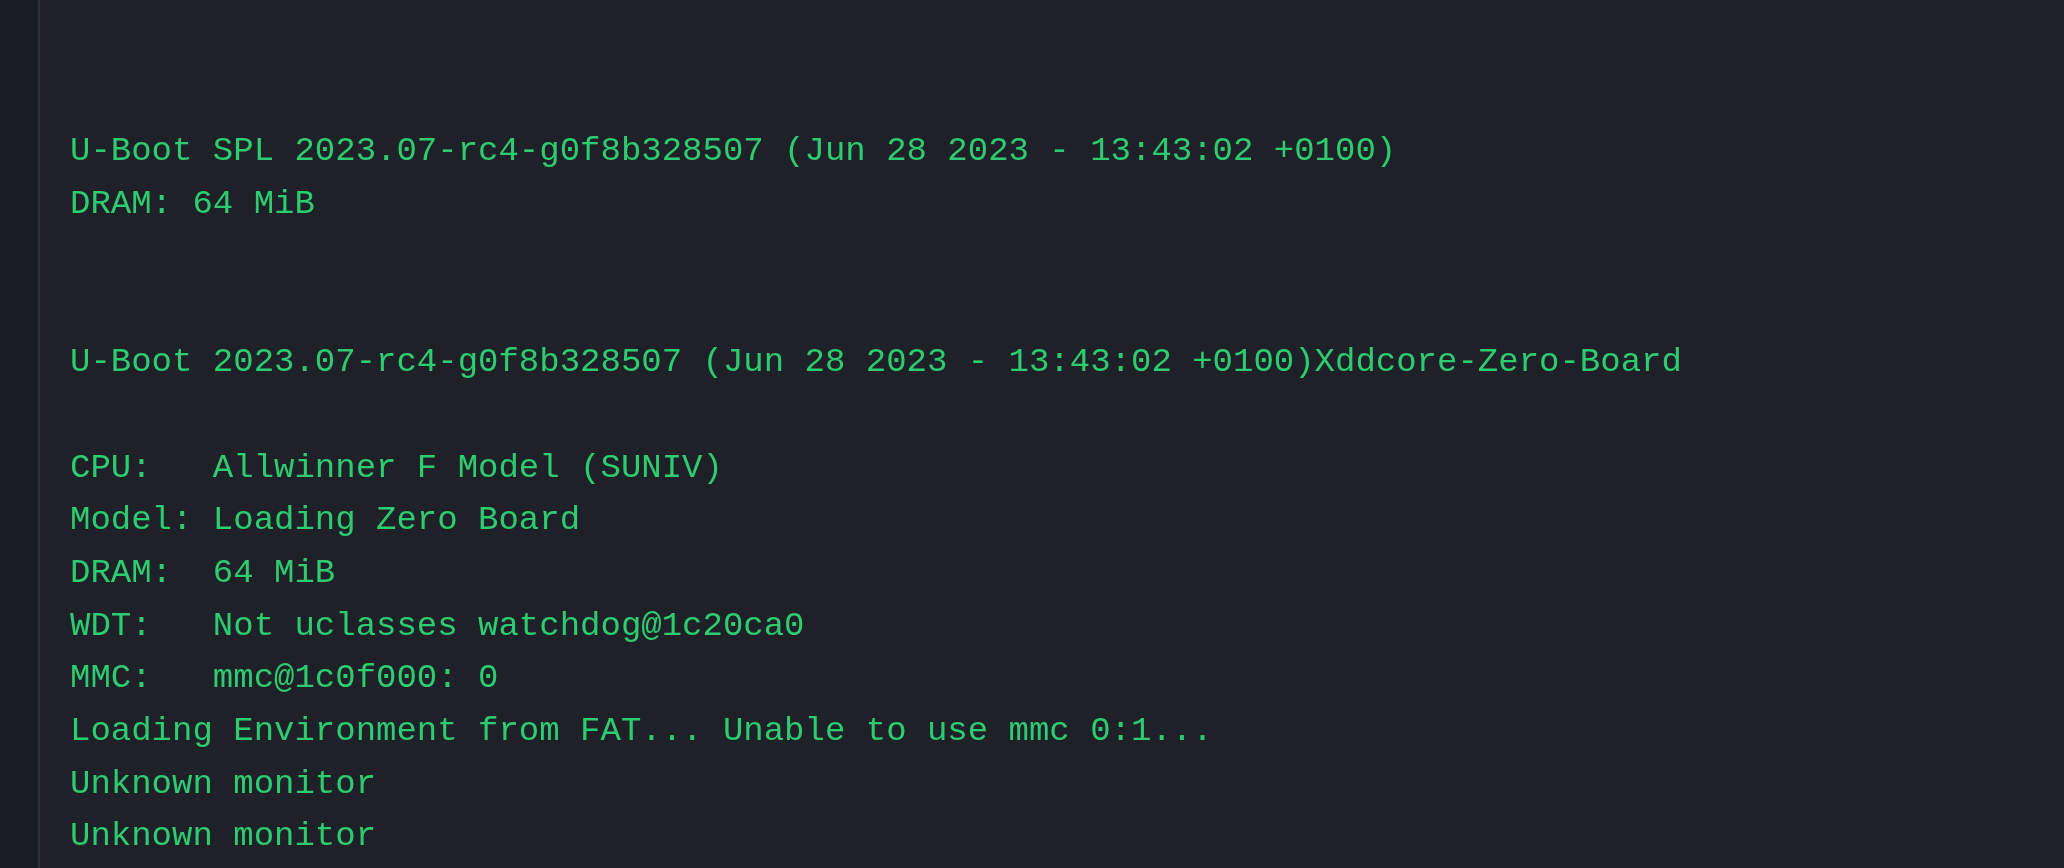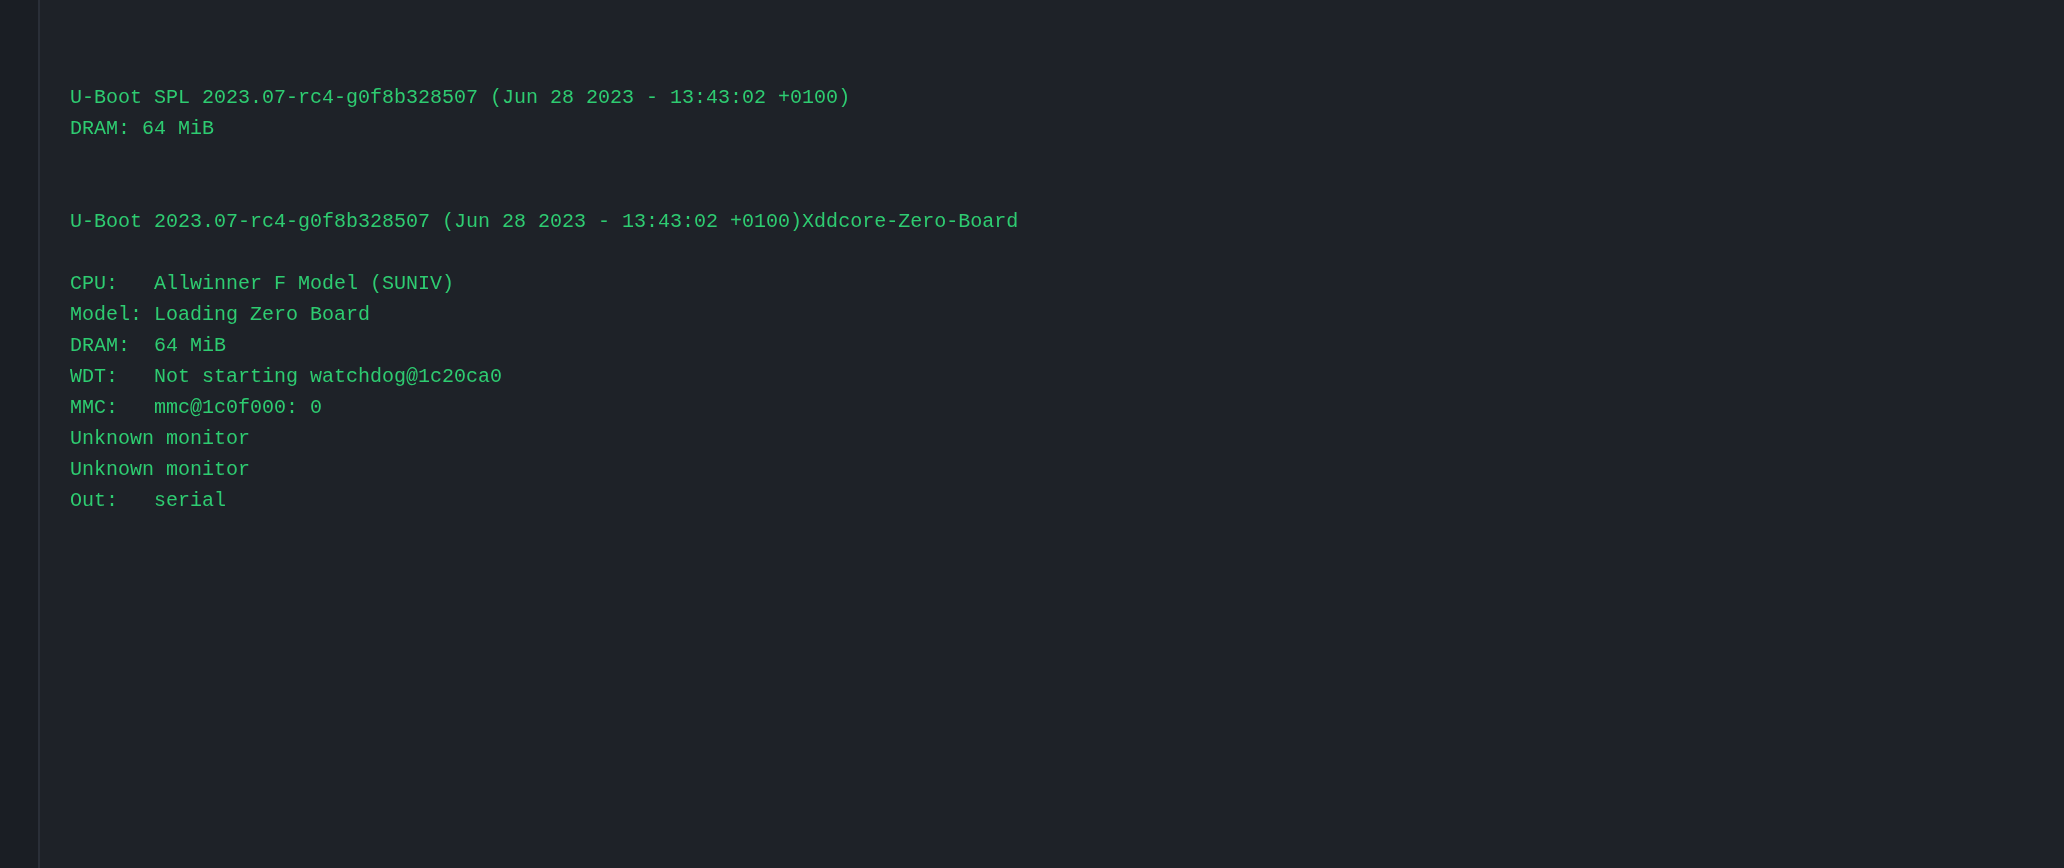--- a/index.html
+++ b/index.html
@@ -28,21 +28,21 @@
       background-color: #1a1e24;
       border-right: 2px solid #2a2f38;
       height: 100%;
     }
 
     .terminal-content {
       flex: 1;
       padding: 20px 30px;
       background-color: #1e2228;
       color: #2ecc71;
-      font-size: 20px;
+      font-size: 34px;
       line-height: 1.55;
       white-space: pre;
       overflow: hidden;
     }
 
     .line {
       display: block;
       color: #2ecc71;
     }
 
@@ -63,20 +63,21 @@
   <div class="terminal-content" id="terminal-output">
   <span class="line">U-Boot SPL 2023.07-rc4-g0f8b328507 (Jun 28 2023 - 13:43:02 +0100)
 </span><span class="line">DRAM: 64 MiB
 </span><span class="line empty">
 </span><span class="line empty">
 </span><span class="line">U-Boot 2023.07-rc4-g0f8b328507 (Jun 28 2023 - 13:43:02 +0100)Xddcore-Zero-Board
 </span><span class="line empty">
 </span><span class="line">CPU:   Allwinner F Model (SUNIV)
 </span><span class="line">Model: Loading Zero Board
 </span><span class="line">DRAM:  64 MiB
-</span><span class="line">WDT:   Not starting watchdog@1c20ca0
+</span><span class="line">WDT:   Not uclasses watchdog@1c20ca0
 </span><span class="line">MMC:   mmc@1c0f000: 0
+</span><span class="line">Loading Environment from FAT... Unable to use mmc 0:1...
 </span><span class="line">Unknown monitor
 </span><span class="line">Unknown monitor
 </span><span class="line">Out:   serial
 </span>
 </div>
 </div>
 
 </body></html>

